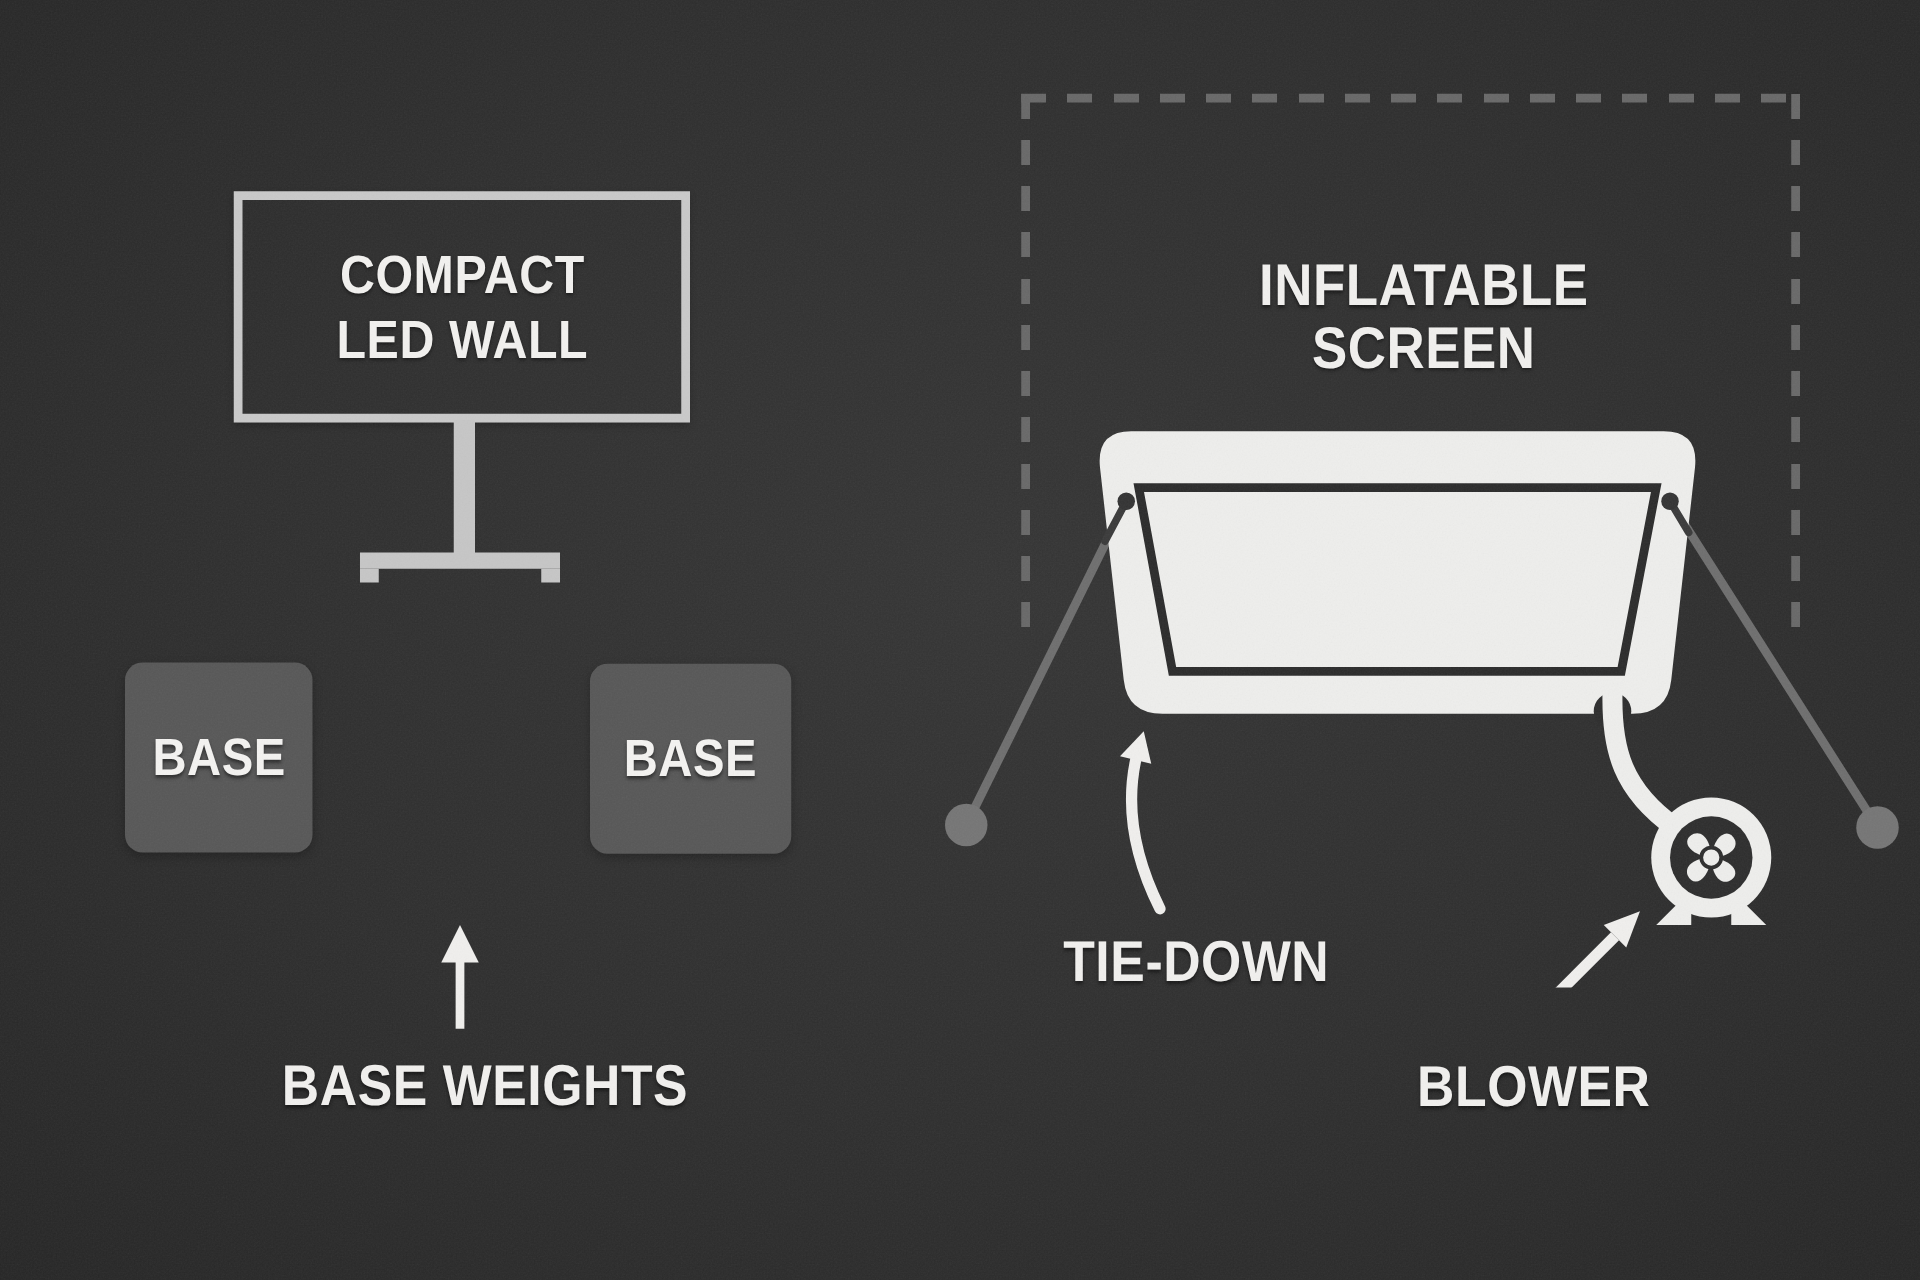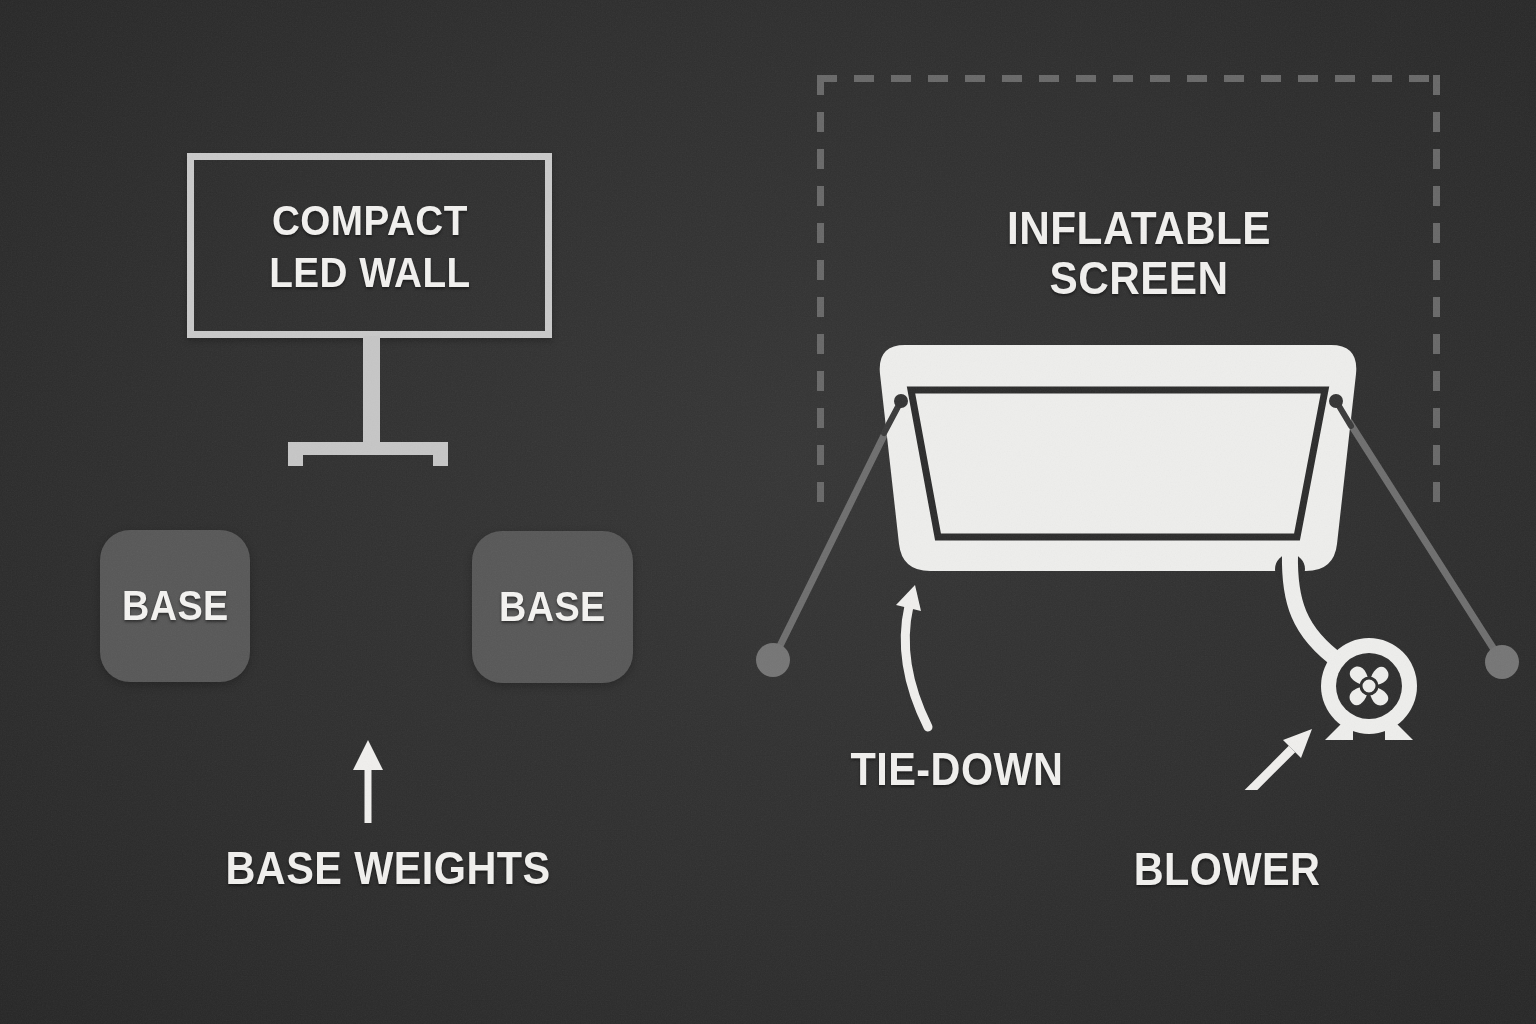--- a/index.html
+++ b/index.html
@@ -26,21 +26,21 @@
     font-weight:700;color:#f2f1ef;font-size:43px;line-height:52px;
     text-align:center;transform:scaleX(.9);letter-spacing:.5px;
     text-shadow:0 2px 3px rgba(0,0,0,.5);
   }
   .stand-piece{position:absolute;background:#c6c6c6;}
   .pole{left:363px;top:336px;width:17px;height:108px;}
   .base-bar{left:288px;top:442px;width:160px;height:13px;}
   .foot-l{left:288px;top:455px;width:15px;height:11px;}
   .foot-r{left:433px;top:455px;width:15px;height:11px;}
   .base-box{
-    position:absolute;width:150px;height:152px;border-radius:30px;background:#575757;
+    position:absolute;width:150px;height:152px;border-radius:14px;background:#575757;
     display:flex;align-items:center;justify-content:center;
     box-shadow:0 3px 8px rgba(0,0,0,.25);
   }
   .base-box.b1{left:100px;top:530px;}
   .base-box.b2{left:472px;top:531px;width:161px;}
   .base-box .txt{
     font-weight:700;color:#f4f3f1;font-size:42px;transform:scaleX(.9);
     letter-spacing:.5px;text-shadow:0 2px 3px rgba(0,0,0,.5);
   }
   .up-arrow{position:absolute;left:344px;top:738px;}

